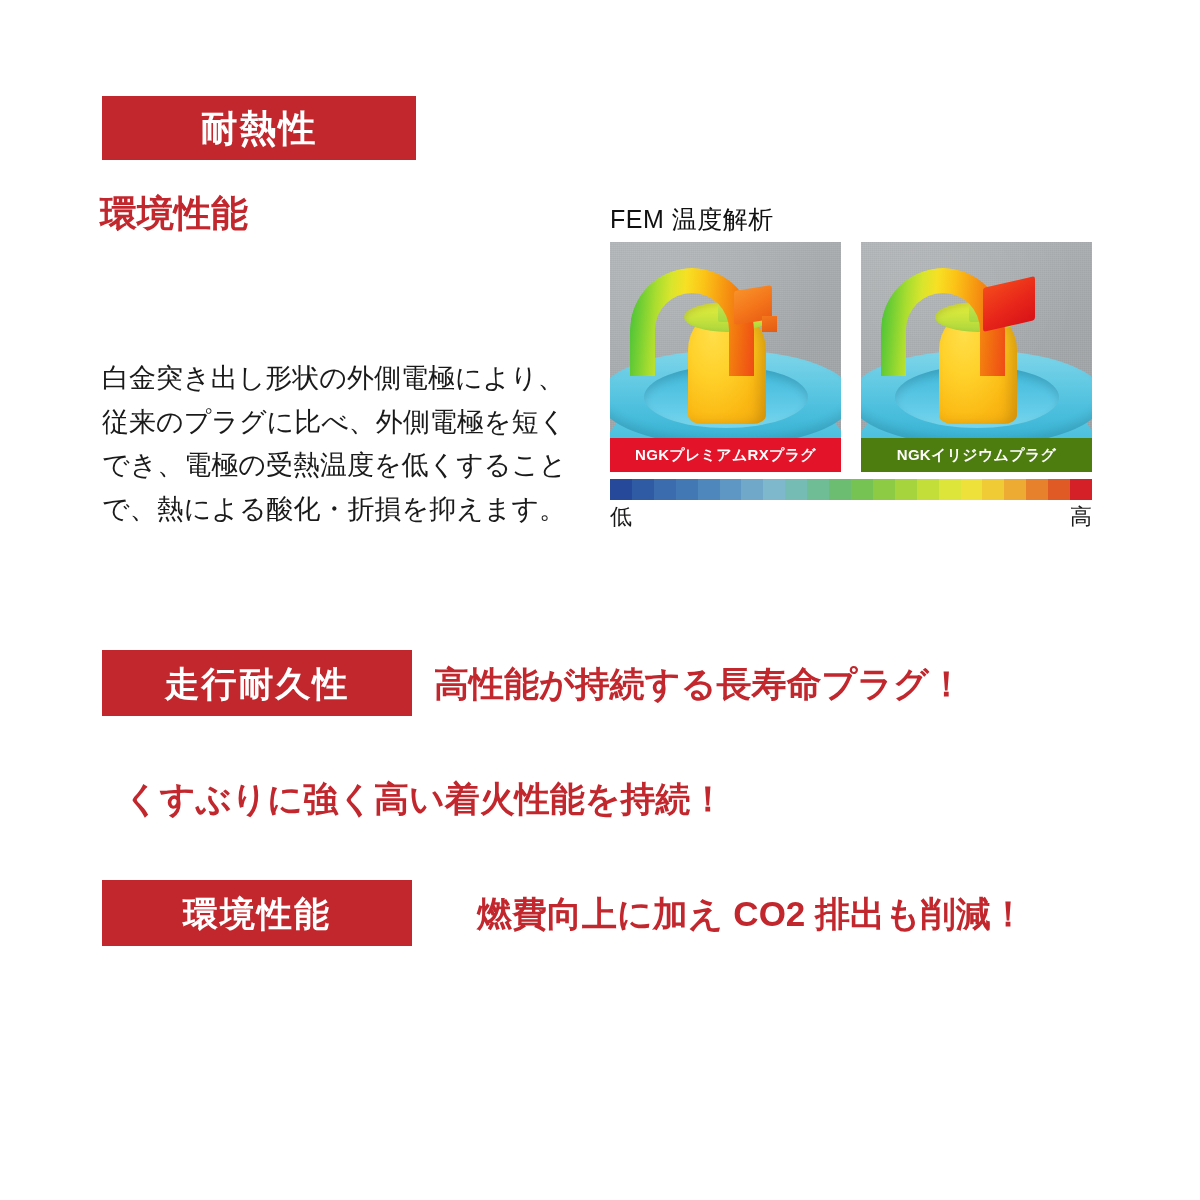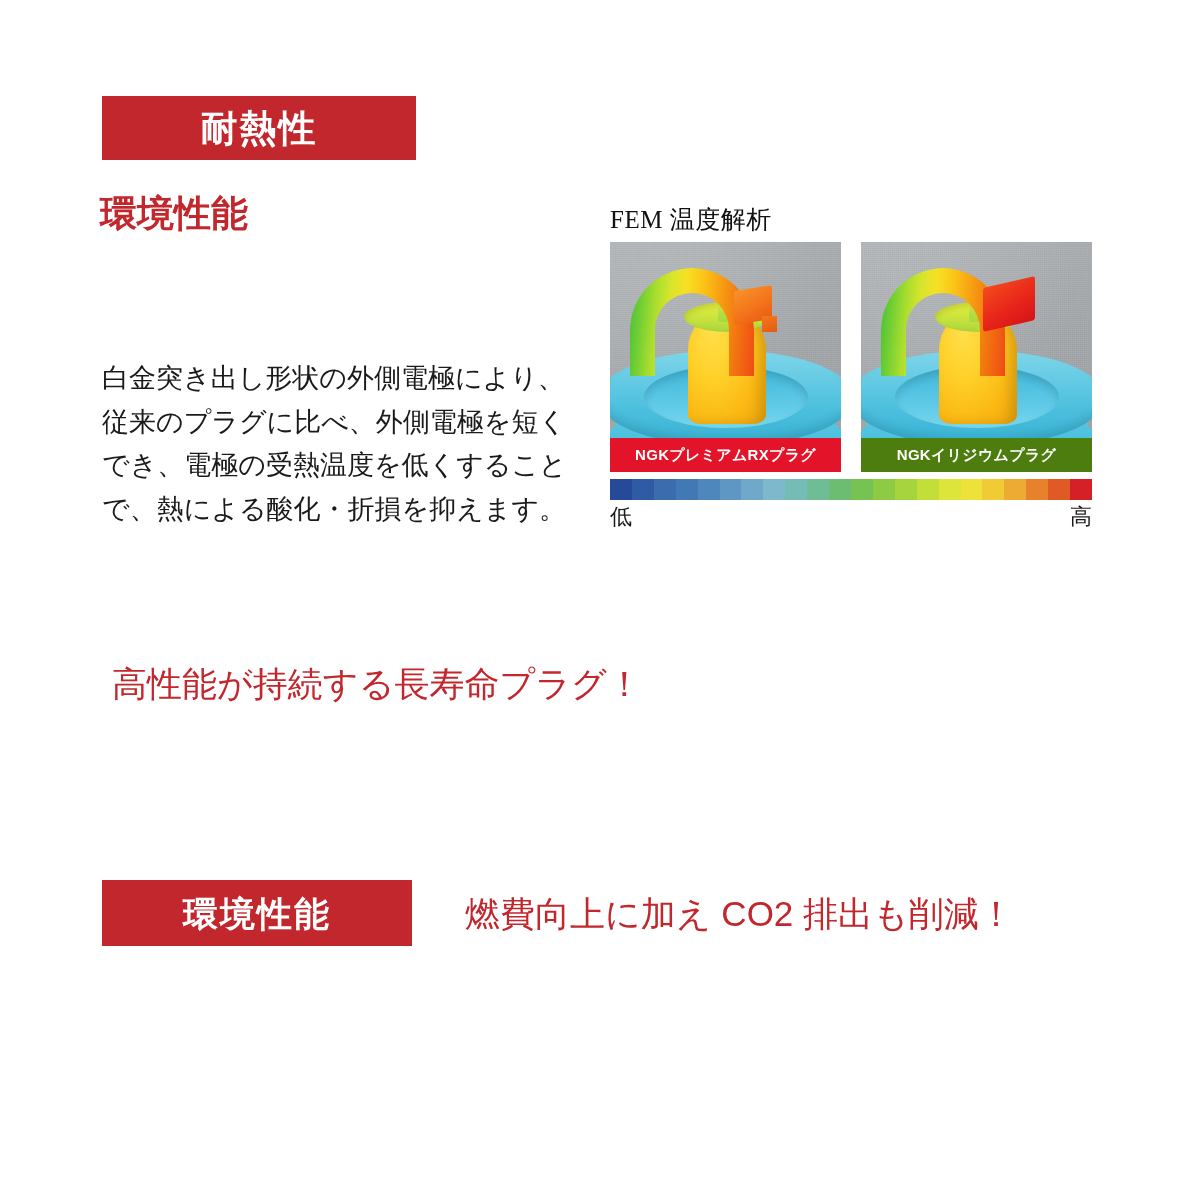--- a/index.html
+++ b/index.html
@@ -63,21 +63,20 @@
 
   
   .fem-title {
     position: absolute;
     left: 610px;
     top: 203px;
     font-size: 25px;
     font-weight: 400;
     color: #111111;
     letter-spacing: 0.5px;
-    font-family: Liberation Serif, serif;
   }
 
   .fem-panels {
     position: absolute;
     left: 610px;
     top: 242px;
     width: 482px;
     height: 230px;
     display: flex;
     justify-content: space-between;
@@ -289,24 +288,24 @@
     flex: 0 0 310px;
   }
   .feature-badge-label {
     color: #ffffff;
     font-size: 35px;
     font-weight: 700;
     letter-spacing: 2px;
     line-height: 1;
   }
   .feature-text {
-    margin-left: 10px;
+    margin-left: 22px;
     color: #c1272d;
     font-size: 35px;
-    font-weight: 400;
+    font-weight: 700;
     line-height: 1;
     white-space: nowrap;
   }
 </style>
 </head>
 <body>
 
 <div class="sec1-badge">
   <span class="sec1-badge-label">耐熱性</span>
 </div>
@@ -377,24 +376,28 @@
       <span style="background: rgb(224, 90, 38);"></span>
       <span style="background: rgb(214, 32, 39);"></span>
     </div>
   <div class="scale-labels">
     <span class="scale-low">低</span>
     <span class="scale-high">高</span>
   </div>
 </div>
 
 <div class="feature-row row-1">
+  <div class="feature-badge">
+    <span class="feature-badge-label">走行耐久性</span>
+  </div>
   <div class="feature-text">高性能が持続する長寿命プラグ！</div>
 </div>
 
 <div class="feature-row row-2">
+  <div class="feature-text">くすぶりに強く高い着火性能を持続！</div>
 </div>
 
 <div class="feature-row row-3">
   <div class="feature-badge">
     <span class="feature-badge-label">環境性能</span>
   </div>
   <div class="feature-text">燃費向上に加え CO2 排出も削減！</div>
 </div>
 
 </body></html>

